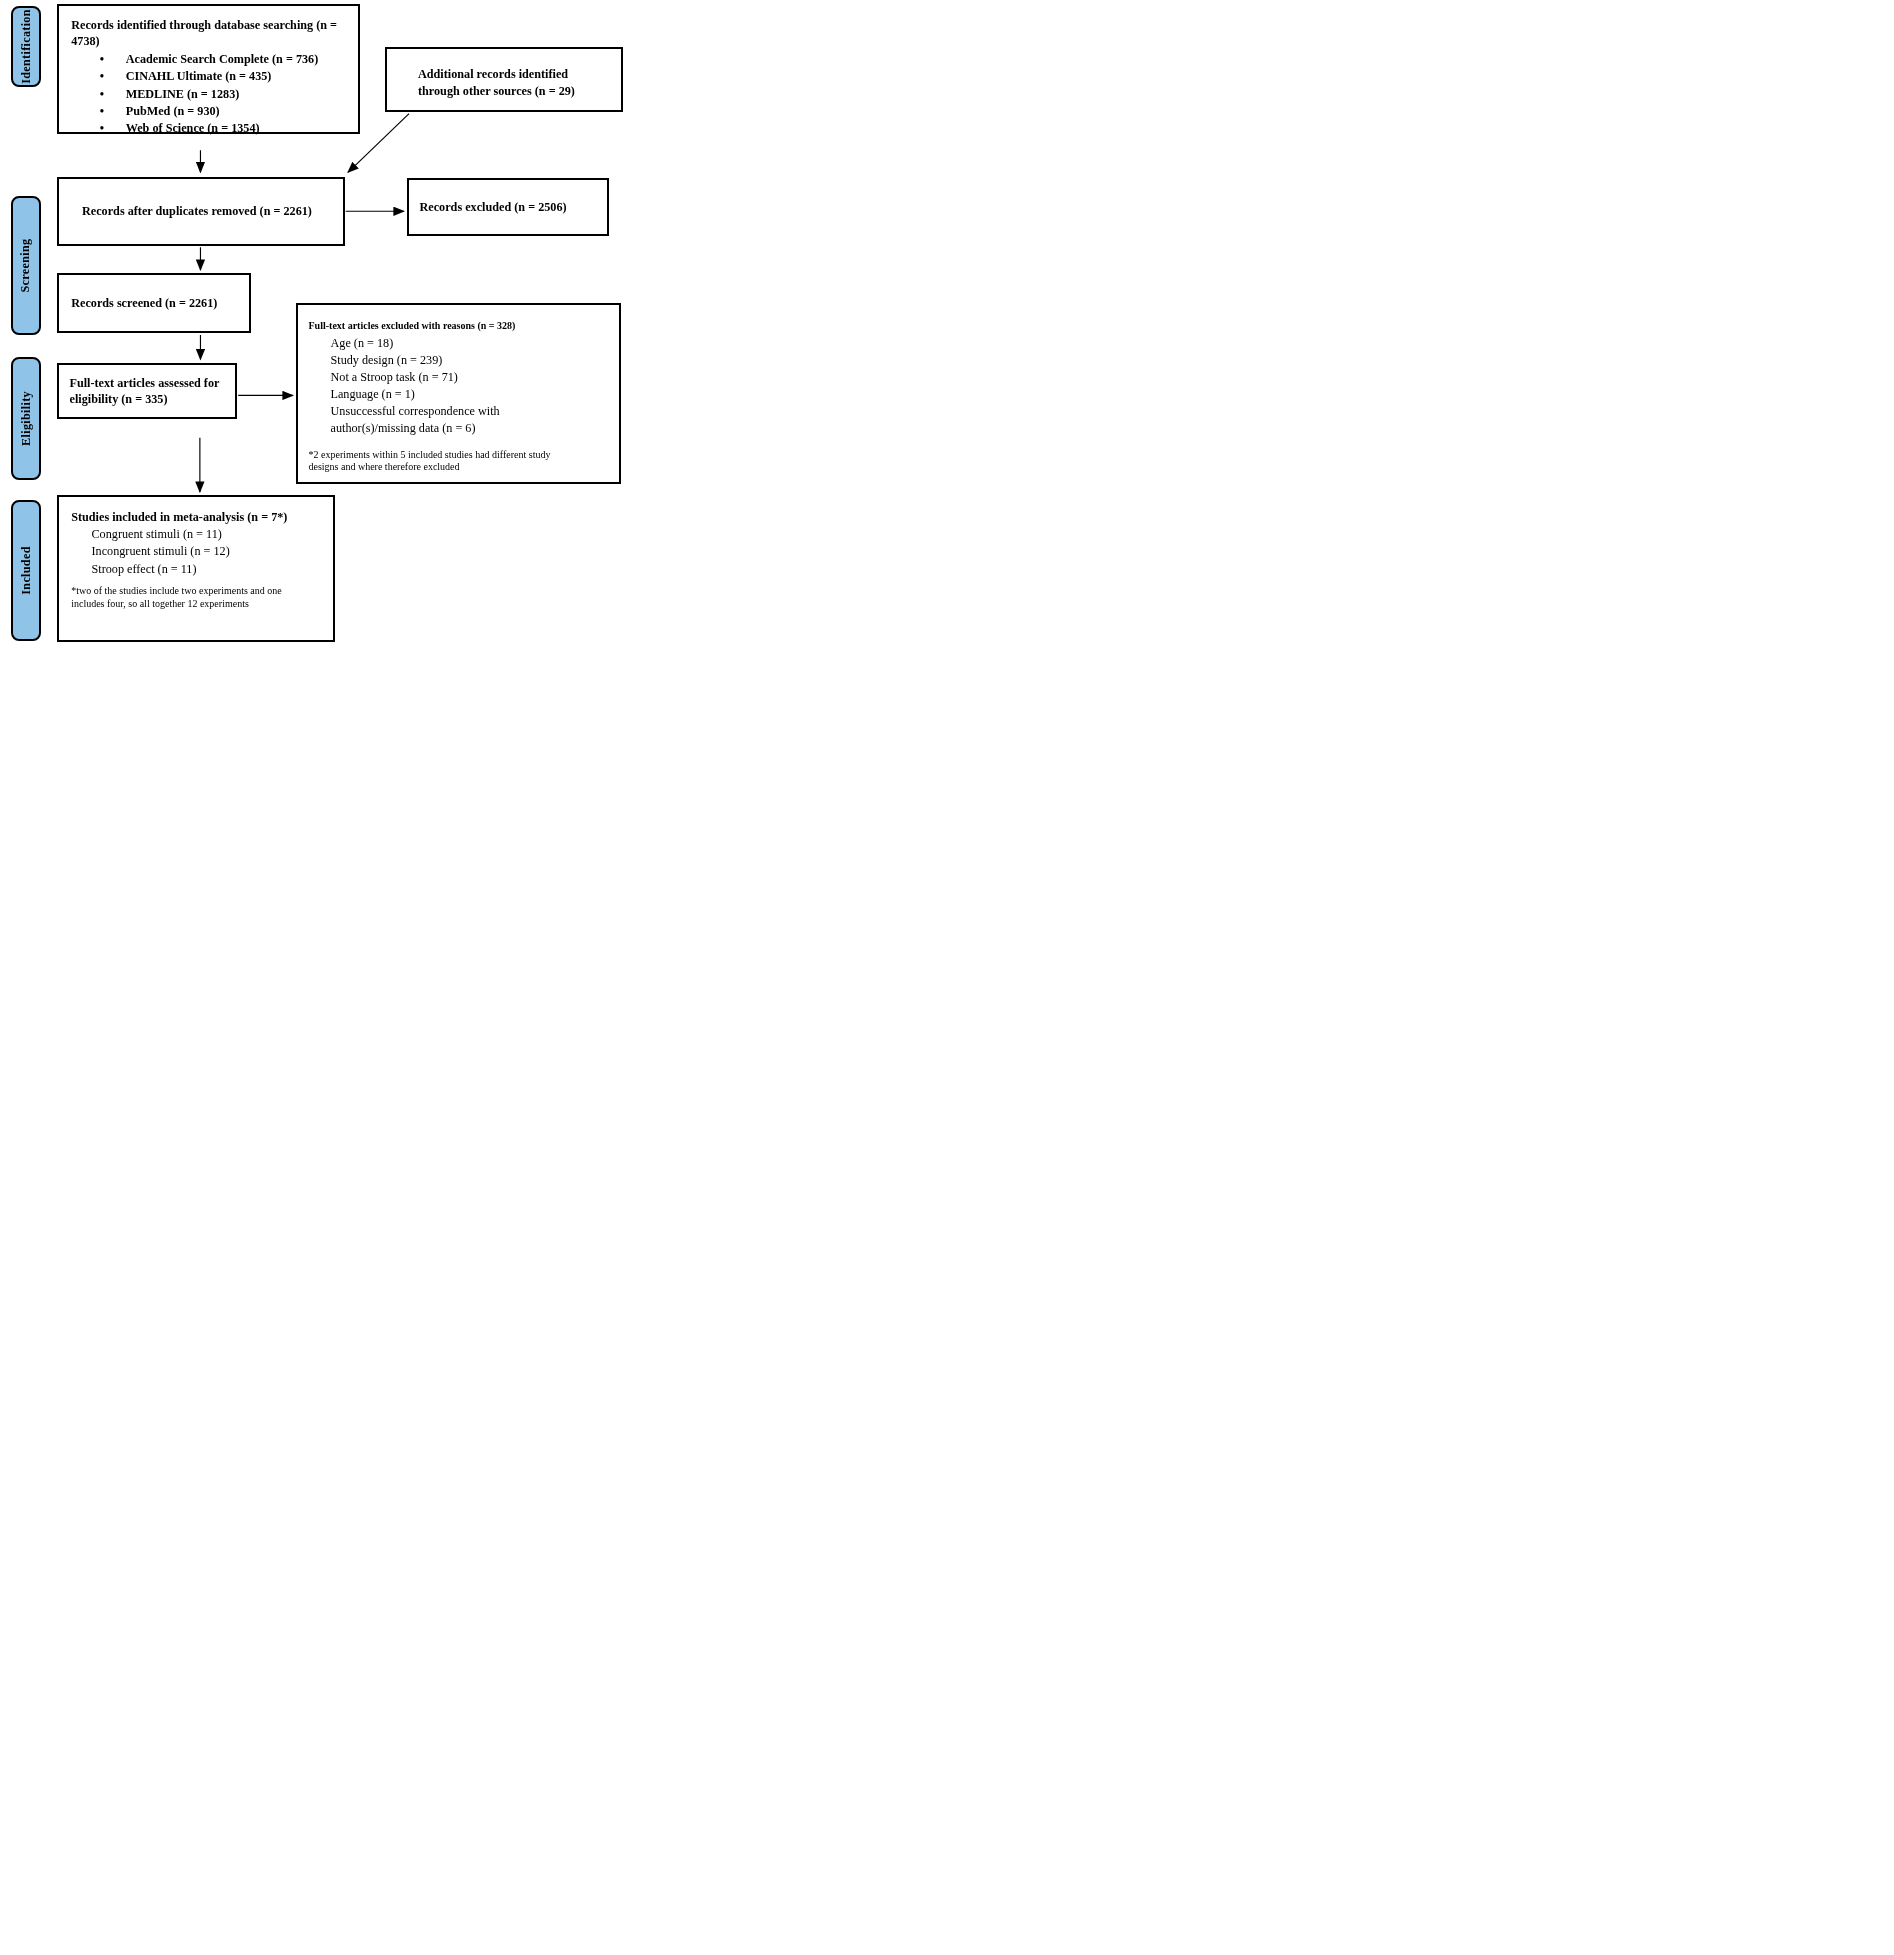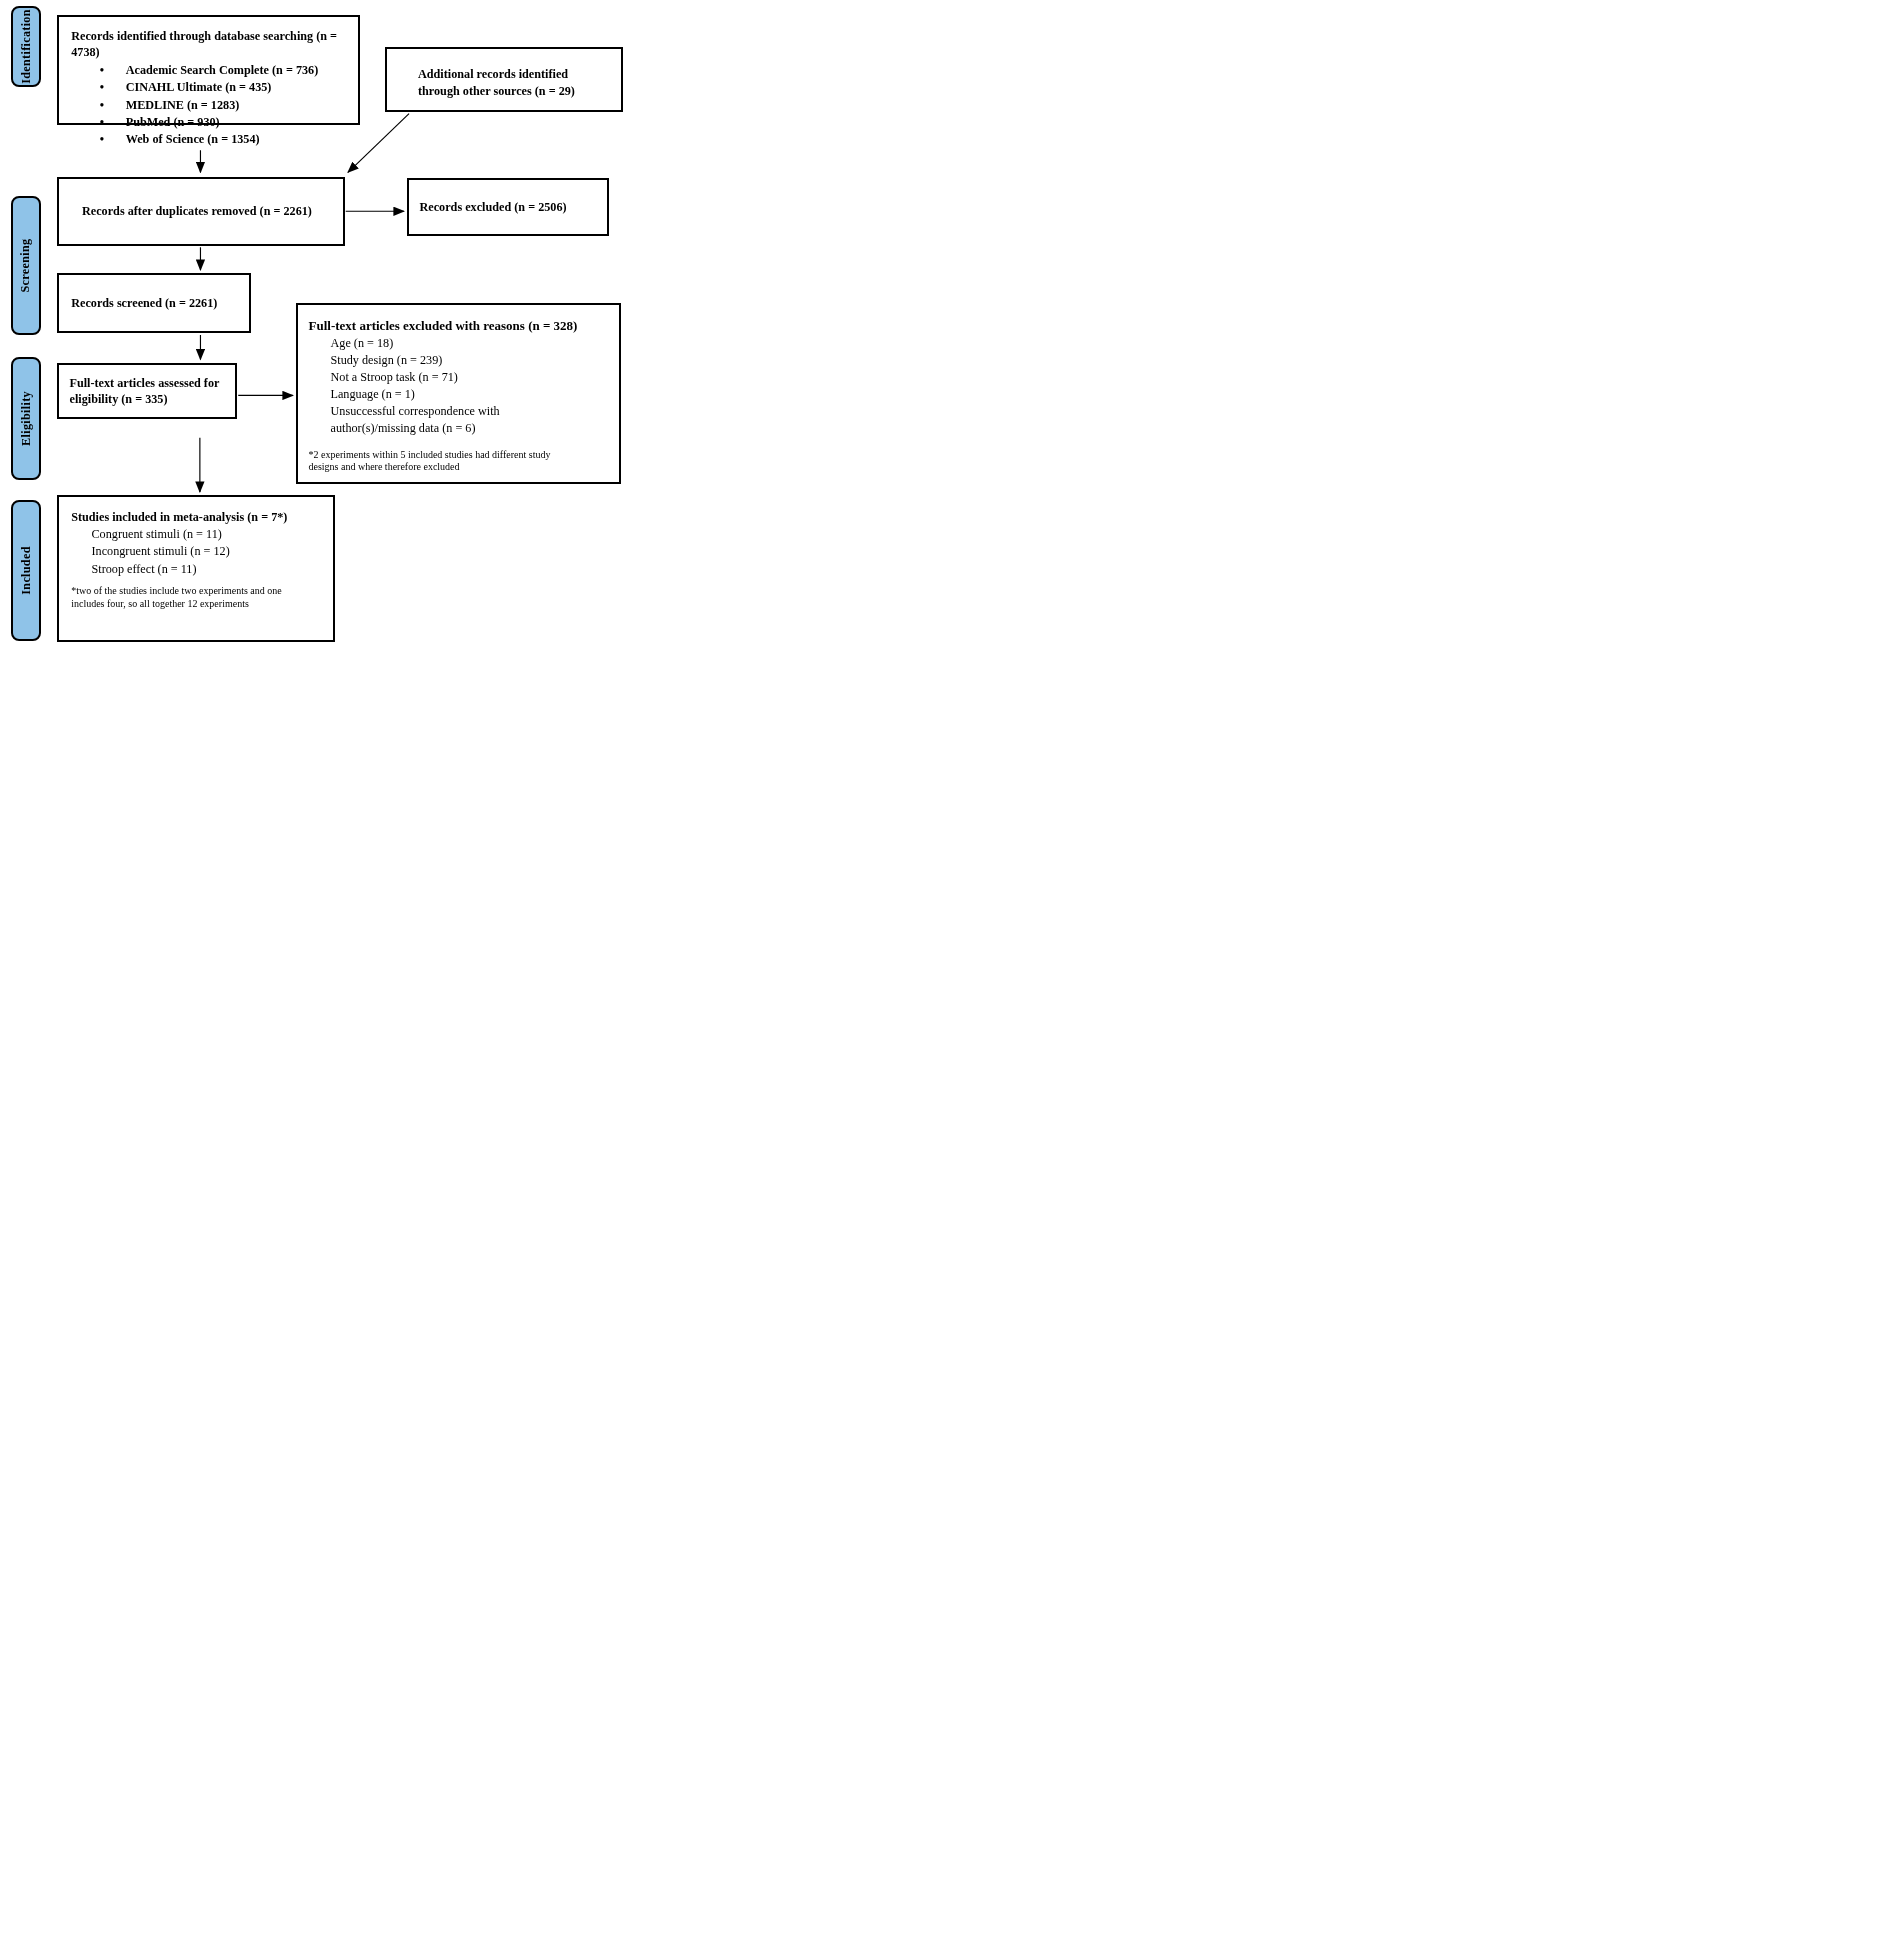--- a/index.html
+++ b/index.html
@@ -59,35 +59,35 @@
     font-weight: bold;
     font-size: 12.2px;
     line-height: 16.3px;
   }
   .vcenter {
     display: flex;
     flex-direction: column;
     justify-content: center;
   }
 
-  .box-identified { left: 57px; top: 15px; width: 303px; height: 110px; padding: 10.5px 0 0 12.2px; }
+  .box-identified { left: 57px; top: 4px; width: 303px; height: 130px; padding: 10.5px 0 0 12.2px; }
   .box-identified .box-title { width: 278px; }
   .bullet-list { list-style: none; margin: 1.7px 0 0 0; padding: 0; }
   .bullet-list li { display: flex; padding-left: 28.5px; font-weight: bold; font-size: 12.2px; line-height: 17.4px; }
   .bullet-list .blt { width: 26px; flex: 0 0 26px; }
 
   .box-additional { left: 385px; top: 47px; width: 238px; height: 65px; padding-left: 31px; }
   .box-additional .box-title { width: 186px; margin-top: 6px; }
 
   .box-duplicates { left: 57px; top: 177px; width: 288px; height: 69px; padding-left: 23px; }
   .box-excluded   { left: 407px; top: 178px; width: 202px; height: 58px; padding-left: 10.5px; }
   .box-screened   { left: 57px; top: 273px; width: 194px; height: 60px; padding-left: 12.2px; }
 
   .box-ft-excluded { left: 296px; top: 303px; width: 325px; height: 181px; padding: 12.8px 0 0 10.5px; }
-  .box-ft-excluded .box-title { font-size: 13px; white-space: nowrap; }
+  .box-ft-excluded .box-title { font-size: 10px; white-space: nowrap; }
   .plain-list { list-style: none; margin: 1.2px 0 0 0; padding: 0 0 0 22px; width: 181px; }
   .plain-list li { font-size: 12.2px; line-height: 17px; font-weight: normal; }
   .footnote { font-size: 10px; line-height: 12.2px; font-weight: normal; }
   .box-ft-excluded .footnote { margin-top: 11.6px; width: 263px; }
 
   .box-assessed { left: 57px; top: 363px; width: 180px; height: 56px; padding-left: 10.5px; }
   .box-assessed .box-title { width: 170px; }
 
   .box-included-meta { left: 57px; top: 495px; width: 278px; height: 147px; padding: 11.6px 0 0 12.2px; }
   .box-included-meta .plain-list { padding-left: 20.3px; width: 232px; }

